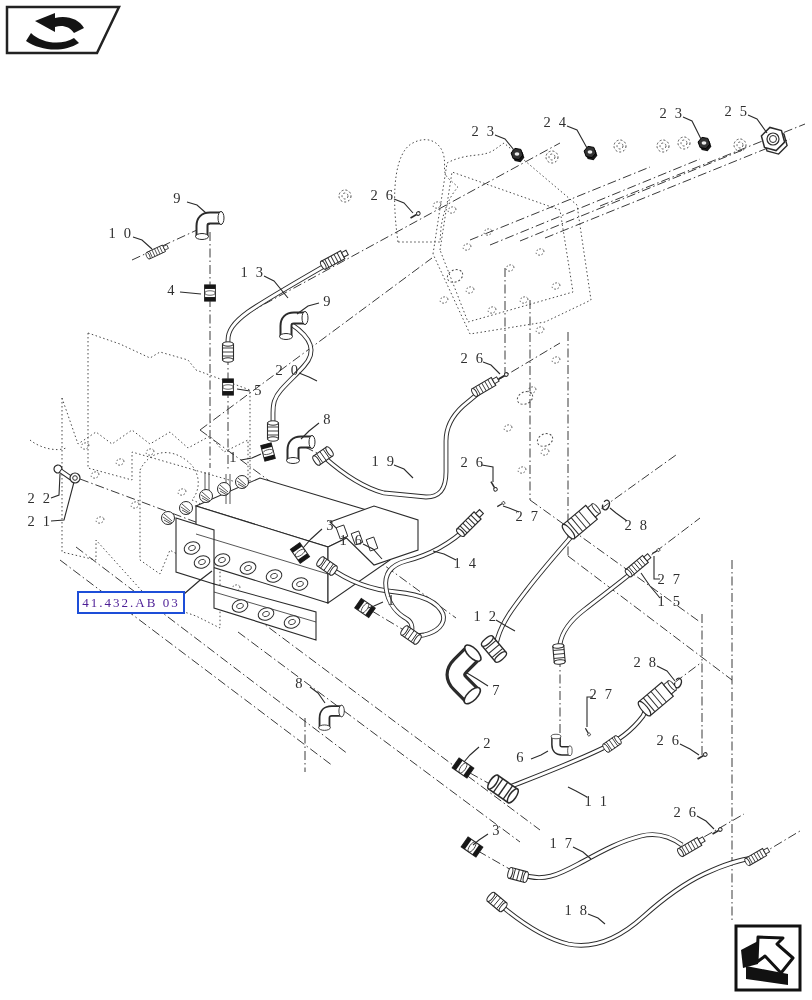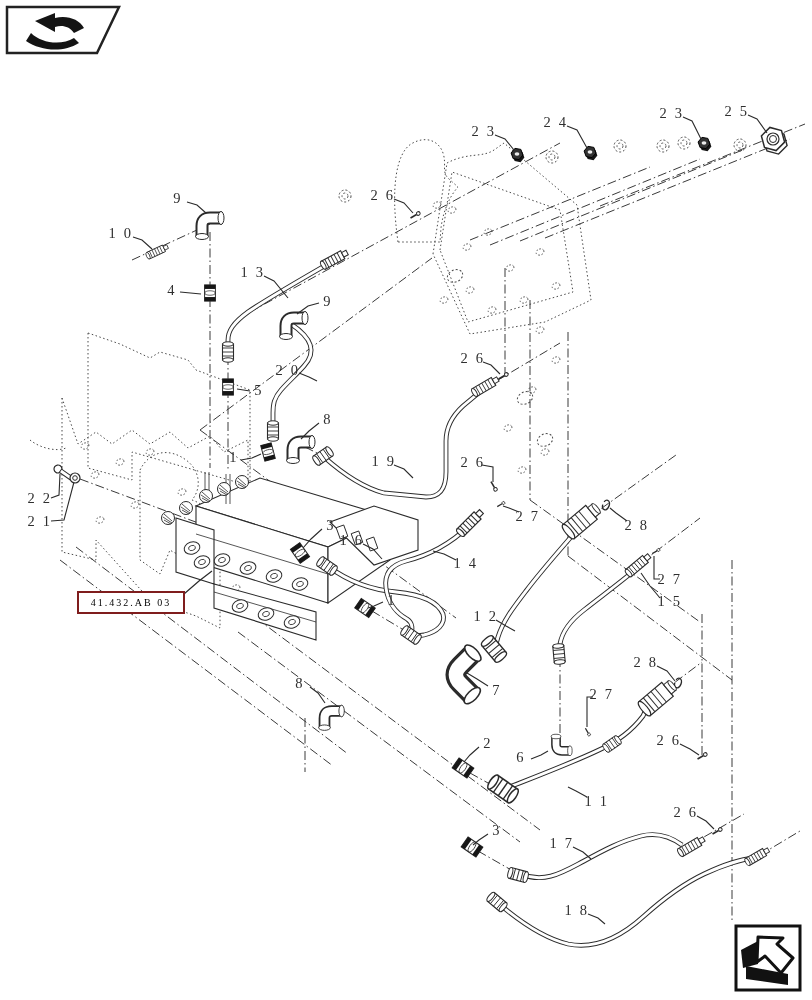--- a/index.html
+++ b/index.html
@@ -2,22 +2,22 @@
 <html><head>
 <meta charset="utf-8">
 <style>
   html,body{margin:0;padding:0;background:#fff;}
   .page{position:relative;width:812px;height:1000px;background:#fff;overflow:hidden;
         font-family:"Liberation Serif",serif;}
   .page svg.canvas{position:absolute;left:0;top:0;}
   .nav-back{position:absolute;left:4px;top:4px;width:118px;height:52px;cursor:pointer;}
   .nav-fwd{position:absolute;left:733px;top:923px;width:72px;height:72px;cursor:pointer;}
   .ref-box{position:absolute;left:77px;top:591px;width:104px;height:19px;
-           border:2px solid #7f1d1d;background:#fff;display:flex;align-items:center;
-           justify-content:center;font-size:10px;letter-spacing:2px;color:#000000;
+           border:2px solid #1d4ed8;background:#fff;display:flex;align-items:center;
+           justify-content:center;font-size:13px;letter-spacing:2px;color:#4c1d95;
            cursor:pointer;z-index:5;}
   text.callout{font-family:"Liberation Serif",serif;font-size:14.5px;fill:#2f2f2f;letter-spacing:2.5px;}
 </style>
 </head>
 <body>
 
 <div class="page">
 
   <svg class="canvas" id="diagram" width="812" height="1000" viewBox="0 0 812 1000">
       <g>

